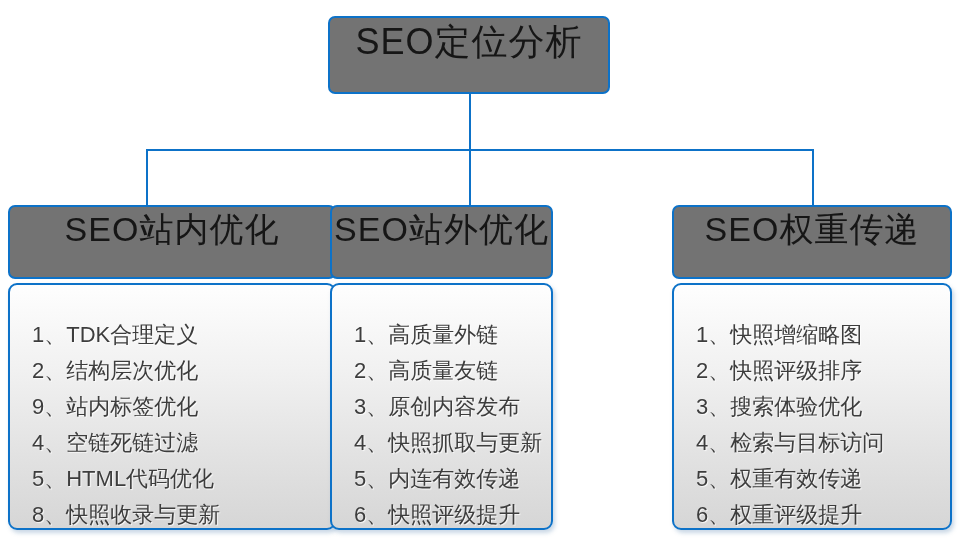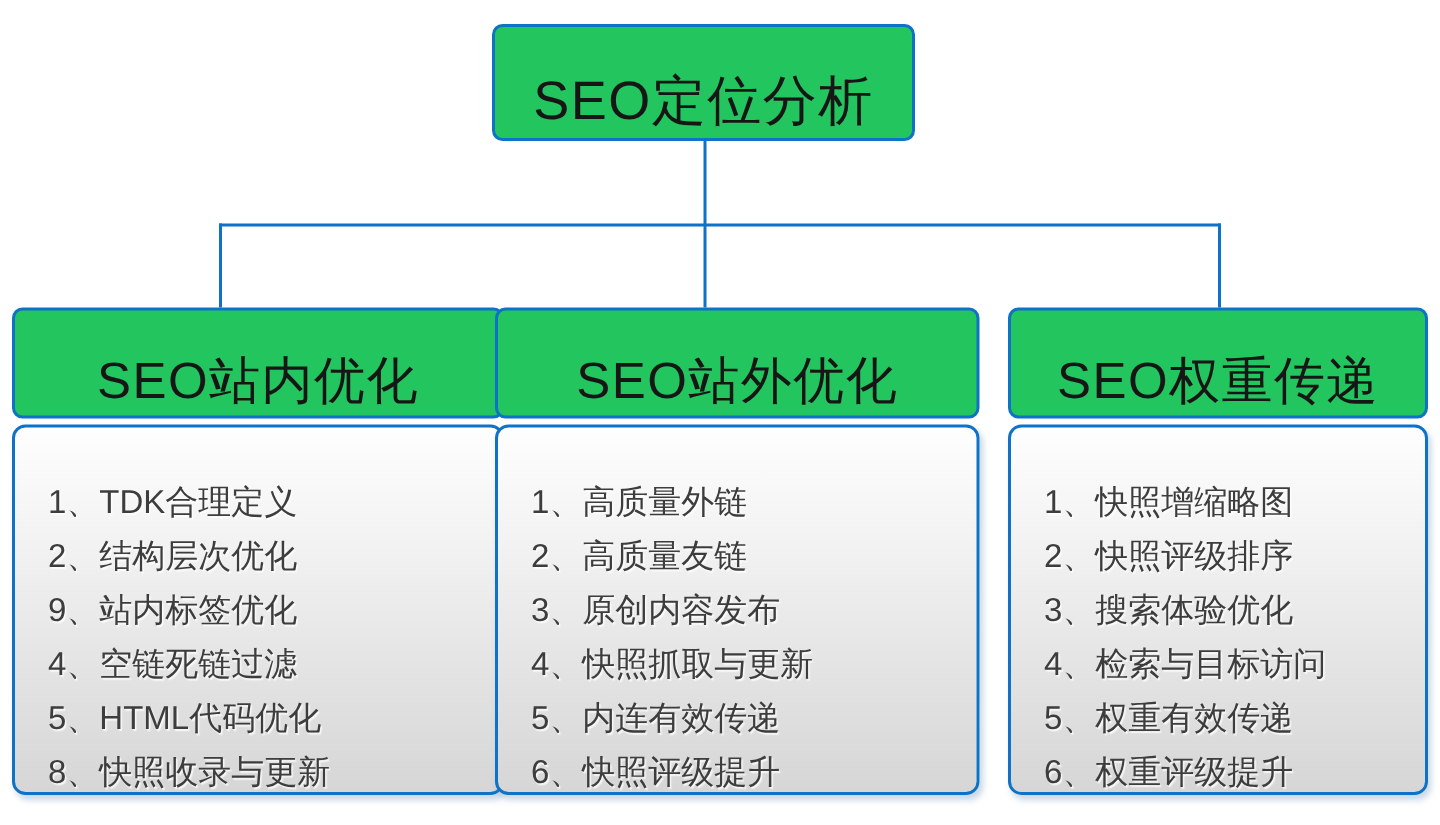--- a/index.html
+++ b/index.html
@@ -1,40 +1,40 @@
 <!DOCTYPE html>
 <html><head>
 <meta charset="utf-8">
 <style>
   html,body{margin:0;padding:0;}
   body{
     width:960px;height:550px;position:relative;background:#ffffff;overflow:hidden;
     font-family:"Liberation Sans","DejaVu Sans",sans-serif;
   }
   .node{
-    position:absolute;box-sizing:border-box;background:#22c55e;
+    position:absolute;box-sizing:border-box;background:#737373;
     border:2px solid #0d72c8;border-radius:7px;
-    display:flex;align-items:flex-end;justify-content:center;
+    display:flex;align-items:flex-start;justify-content:center;
     color:#161616;
   }
   .root-node{
     left:328px;top:16px;width:282px;height:78px;font-size:36px;letter-spacing:1px;
   }
   .col-header{
     top:205px;height:74px;font-size:34px;letter-spacing:1px;
   }
   .col-body{
     position:absolute;box-sizing:border-box;top:283px;height:247px;
     border:2px solid #0d72c8;border-radius:9px;
     background:linear-gradient(180deg,#fefefe 0%,#f1f1f1 35%,#e2e2e2 70%,#d6d6d6 100%);
     box-shadow:2px 3px 4px rgba(100,140,180,0.35);
     padding:32px 10px 0 22px;
   }
   .col-left .col-hd,.col-left .col-body{left:8px;width:328px;}
-  .col-mid  .col-hd,.col-mid  .col-body{left:330px;width:323px;}
+  .col-mid  .col-hd,.col-mid  .col-body{left:330px;width:223px;}
   .col-right .col-hd,.col-right .col-body{left:672px;width:280px;}
   .list-item{
     font-size:22px;line-height:36px;color:#3d3d3d;white-space:nowrap;
     text-shadow:1px 1px 1px rgba(255,255,255,0.85);
   }
   .connector{position:absolute;background:#0d72c8;}
   
   .conn-root-v{left:469px;top:94px;width:2px;height:111px;}
   
   .conn-h{left:146px;top:149px;width:668px;height:2px;}

